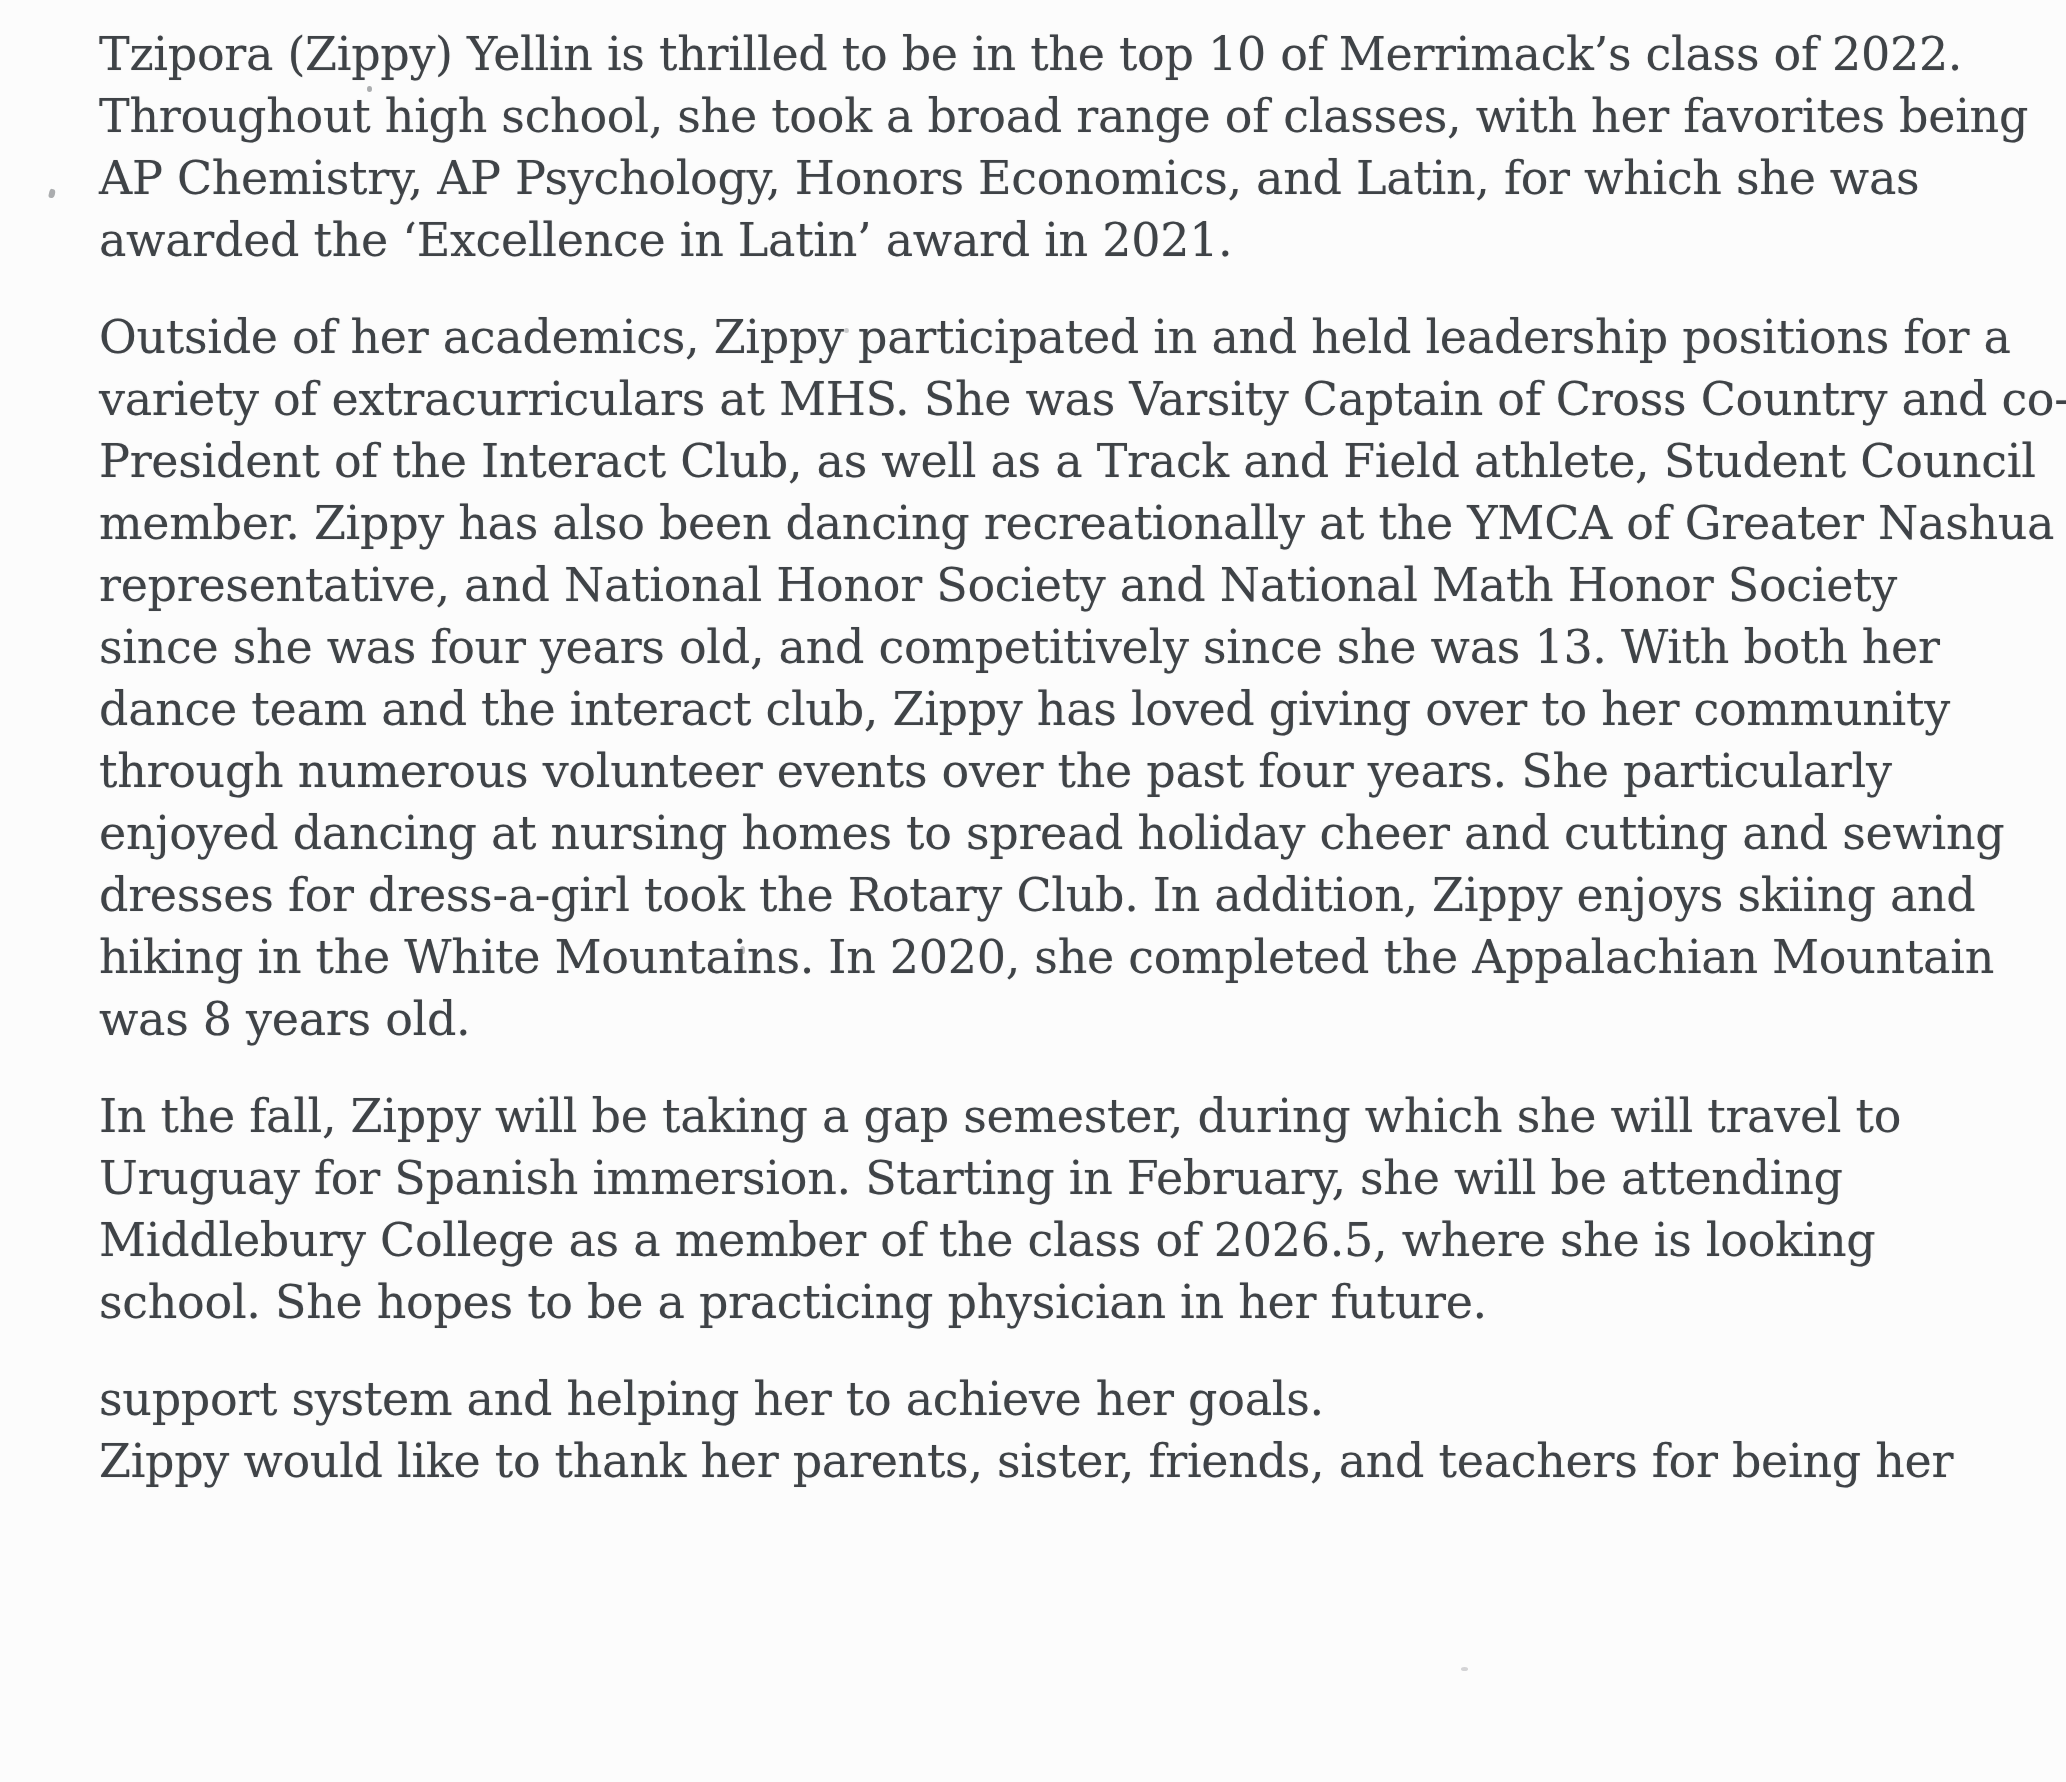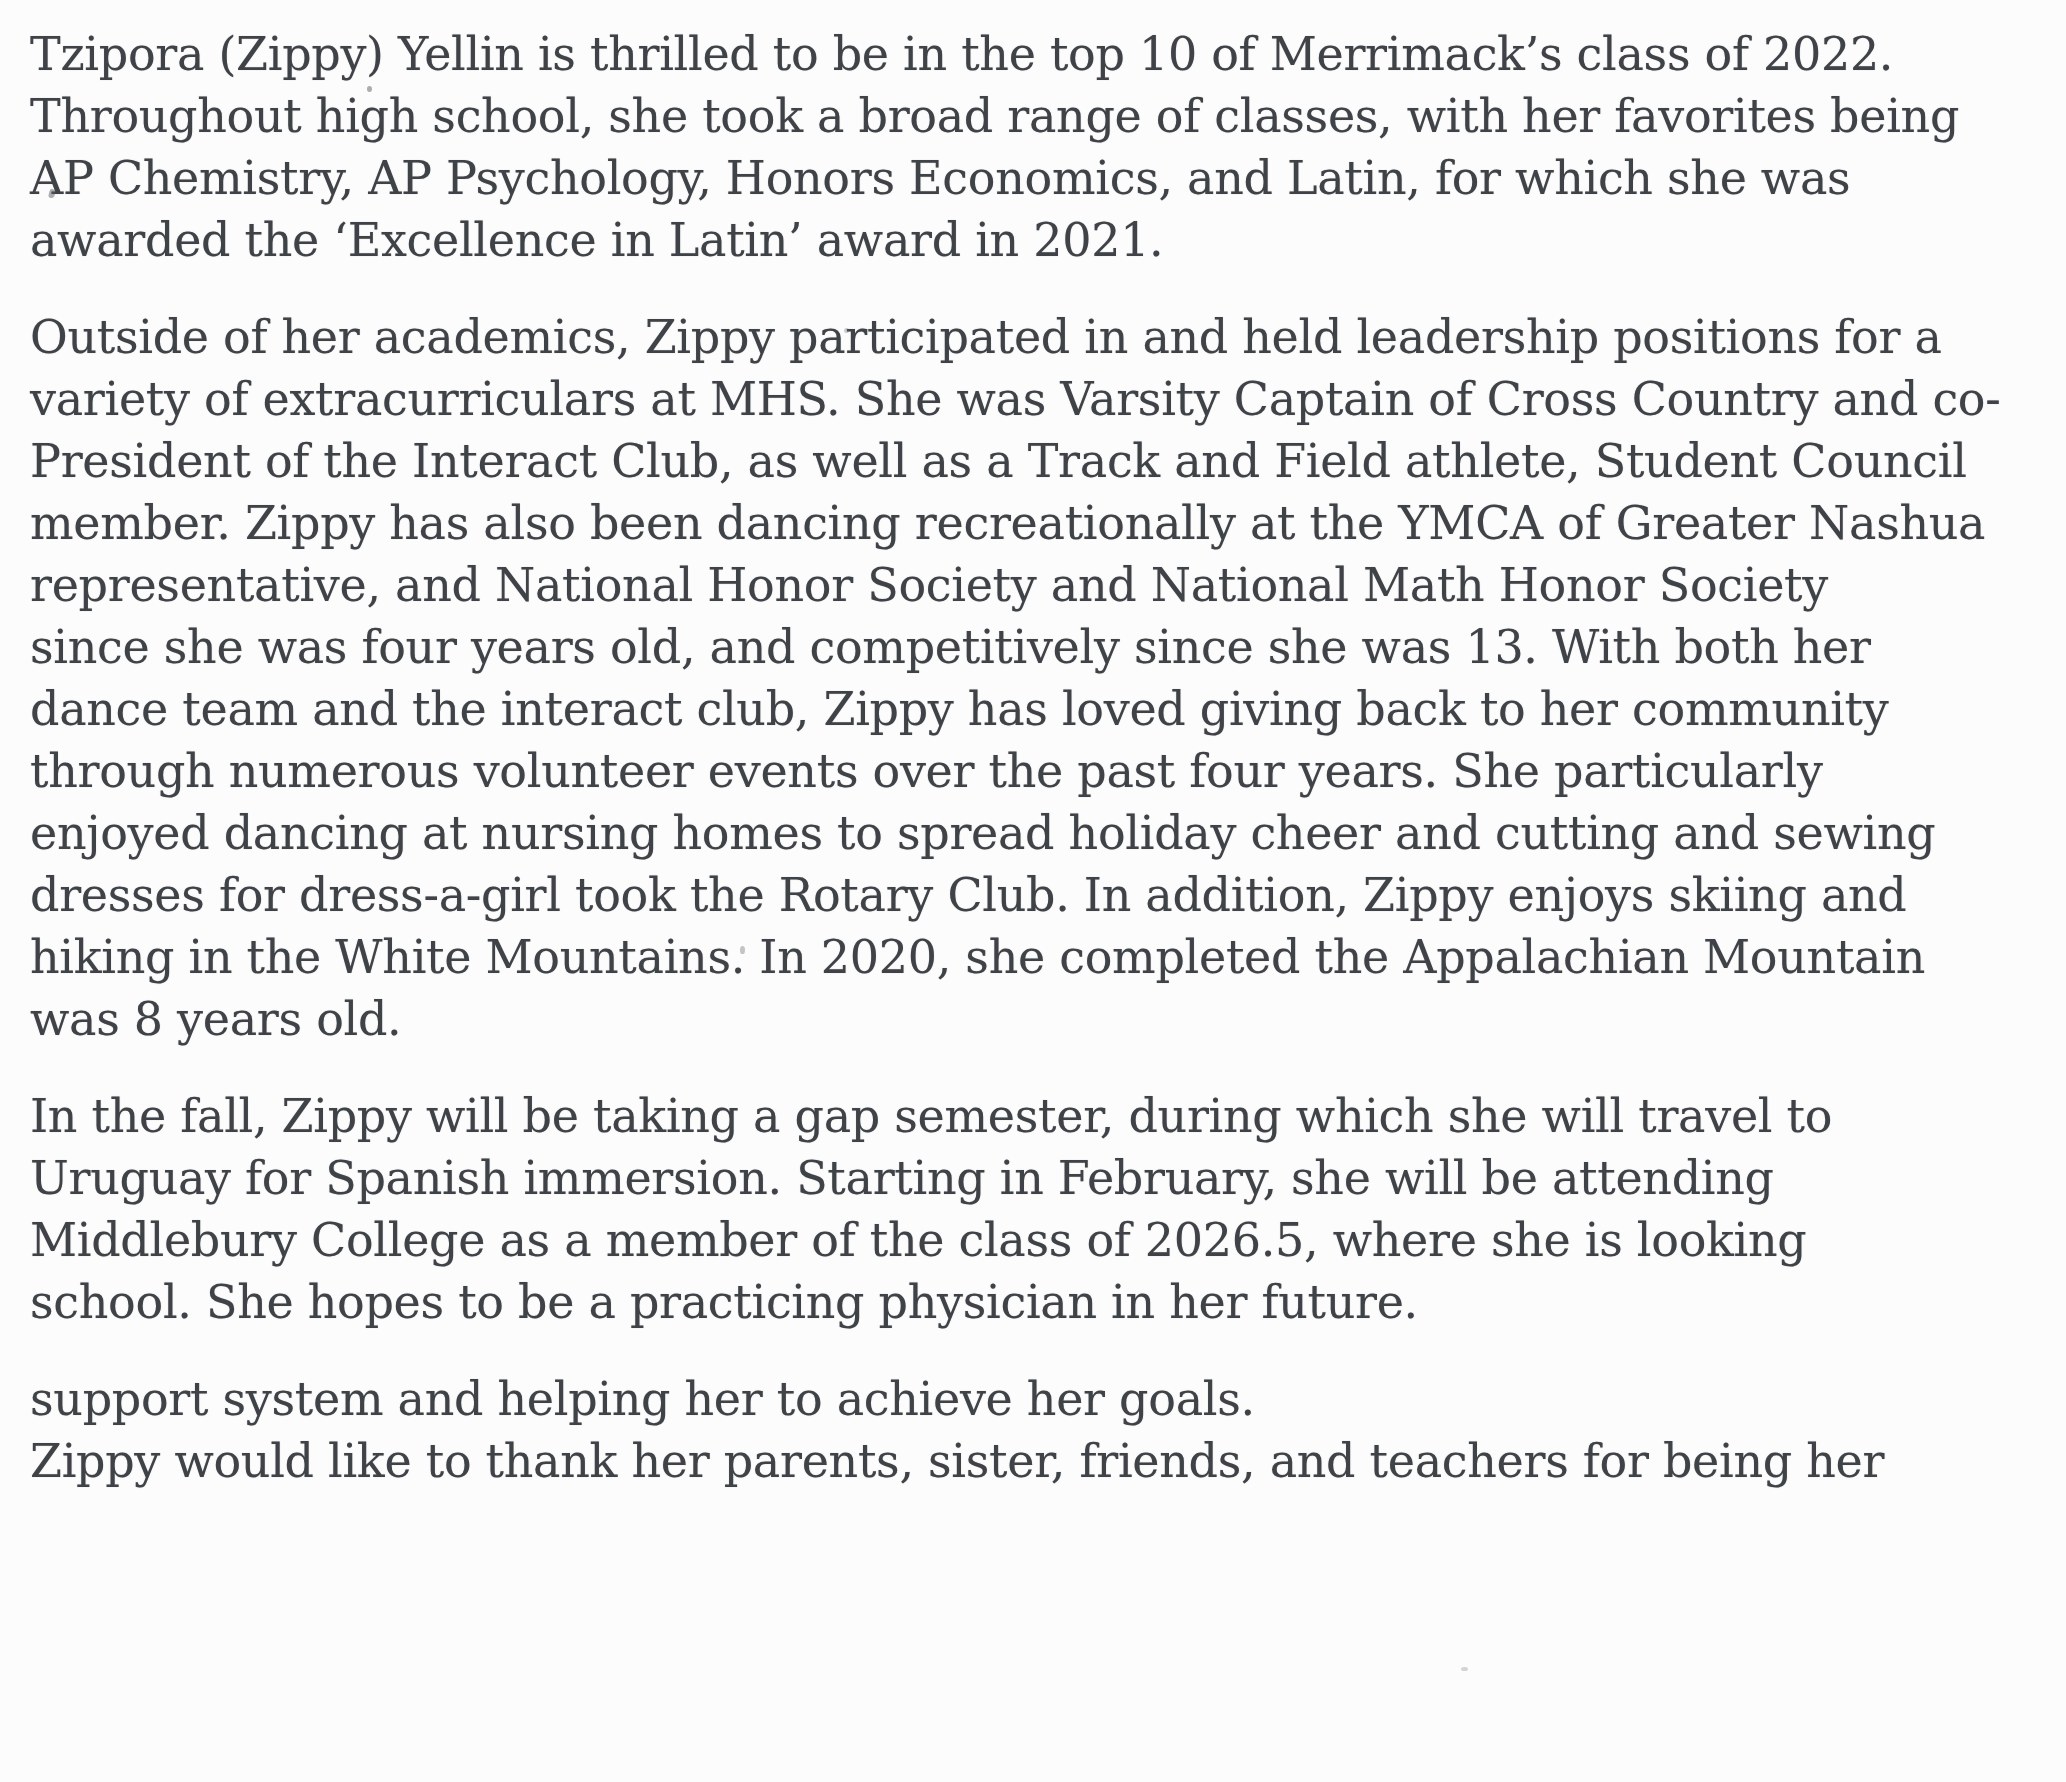--- a/index.html
+++ b/index.html
@@ -8,21 +8,21 @@
     width: 2066px;
     height: 1782px;
     background: #fcfcfc;
     overflow: hidden;
   }
   .page {
     position: relative;
     box-sizing: border-box;
     width: 2066px;
     height: 1782px;
-    padding: 23px 34px 0 30px;
+    padding: 23px 34px 0 99px;
     font-family: "DejaVu Serif", serif;
     font-size: 46px;
     line-height: 62px;
     letter-spacing: -0.3px;
     color: #3f4347;
     text-shadow: 0 0 1.1px rgba(62, 66, 71, 0.32);
   }
   .paragraph + .paragraph {
     margin-top: 35px;
   }
@@ -53,21 +53,21 @@
     <div class="line">awarded the ‘Excellence in Latin’ award in 2021.</div>
   </div>
 
   <div class="paragraph">
     <div class="line">Outside of her academics, Zippy participated in and held leadership positions for a</div>
     <div class="line">variety of extracurriculars at MHS. She was Varsity Captain of Cross Country and co-</div>
     <div class="line">President of the Interact Club, as well as a Track and Field athlete, Student Council</div>
     <div class="line">member. Zippy has also been dancing recreationally at the YMCA of Greater Nashua</div>
     <div class="line">representative, and National Honor Society and National Math Honor Society</div>
     <div class="line">since she was four years old, and competitively since she was 13. With both her</div>
-    <div class="line">dance team and the interact club, Zippy has loved giving back to her community</div>
+    <div class="line">dance team and the interact club, Zippy has loved giving over to her community</div>
     <div class="line">through numerous volunteer events over the past four years. She particularly</div>
     <div class="line">enjoyed dancing at nursing homes to spread holiday cheer and cutting and sewing</div>
     <div class="line">dresses for dress-a-girl took the Rotary Club. In addition, Zippy enjoys skiing and</div>
     <div class="line">hiking in the White Mountains. In 2020, she completed the Appalachian Mountain</div>
     <div class="line">was 8 years old.</div>
   </div>
 
   <div class="paragraph">
     <div class="line">In the fall, Zippy will be taking a gap semester, during which she will travel to</div>
     <div class="line">Uruguay for Spanish immersion. Starting in February, she will be attending</div>

